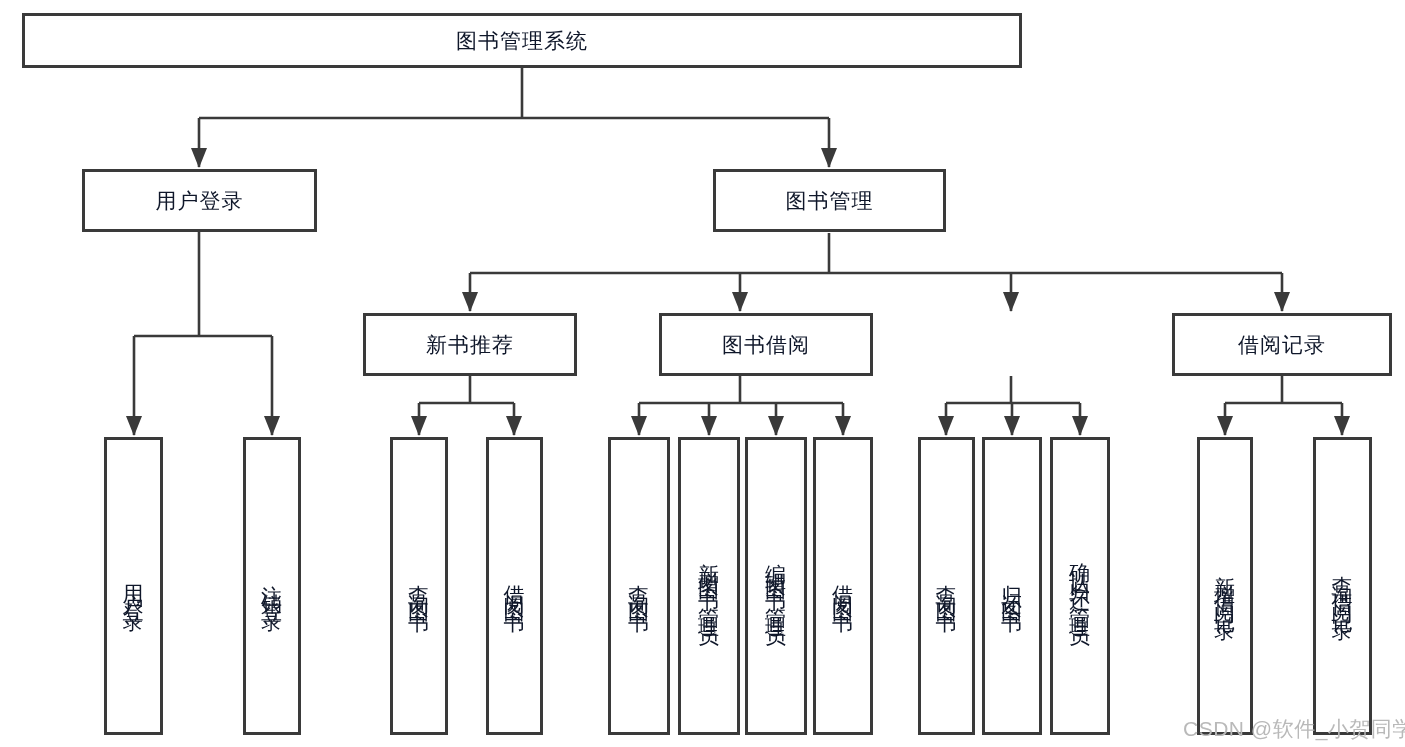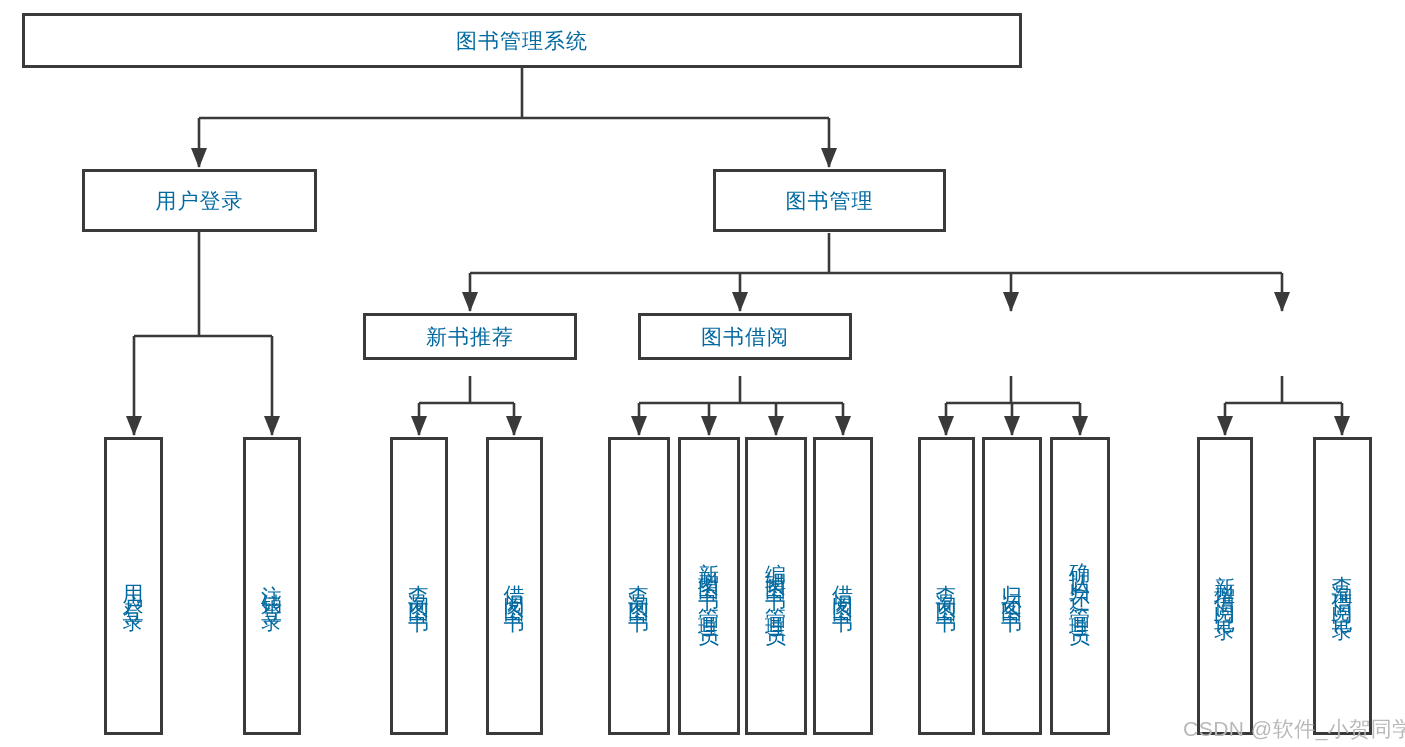--- a/index.html
+++ b/index.html
@@ -23,24 +23,24 @@
     pointer-events: none;
   }
   .node {
     position: absolute;
     box-sizing: border-box;
     border: 3px solid #3a3a3a;
     background: #ffffff;
     display: flex;
     align-items: center;
     justify-content: center;
-    color: #0369a1;
+    color: #0f172a;
   }
   .hbox {
-    height: 47px;
+    height: 63px;
     top: 313px;
     font-size: 21px;
     letter-spacing: 1px;
     text-align: center;
   }
   .root-box {
     left: 22px; top: 13px;
     width: 1000px; height: 55px;
     font-size: 21px;
     letter-spacing: 1px;
@@ -141,22 +141,25 @@
   <div class="node lvl2" style="left:82px;width:235px;">
     <span>用户登录</span>
   </div>
   <div class="node lvl2" style="left:713px;width:233px;text-align:right;">
     <span>图书管理</span>
   </div>
 
   <div class="node hbox" style="left:363px;width:214px;">
     <span>新书推荐</span>
   </div>
-  <div class="node hbox" style="left:638px;width:214px;">
+  <div class="node hbox" style="left:659px;width:214px;">
     <span>图书借阅</span>
+  </div>
+  <div class="node hbox" style="left:1172px;width:220px;">
+    <span>借阅记录</span>
   </div>
 
   <div class="node leaf" style="left:104px;width:59px;">
     <span class="vtext">用户登录</span>
   </div>
   <div class="node leaf" style="left:243px;width:58px;">
     <span class="vtext">注销登录</span>
   </div>
 
   <div class="node leaf" style="left:390px;width:58px;">

